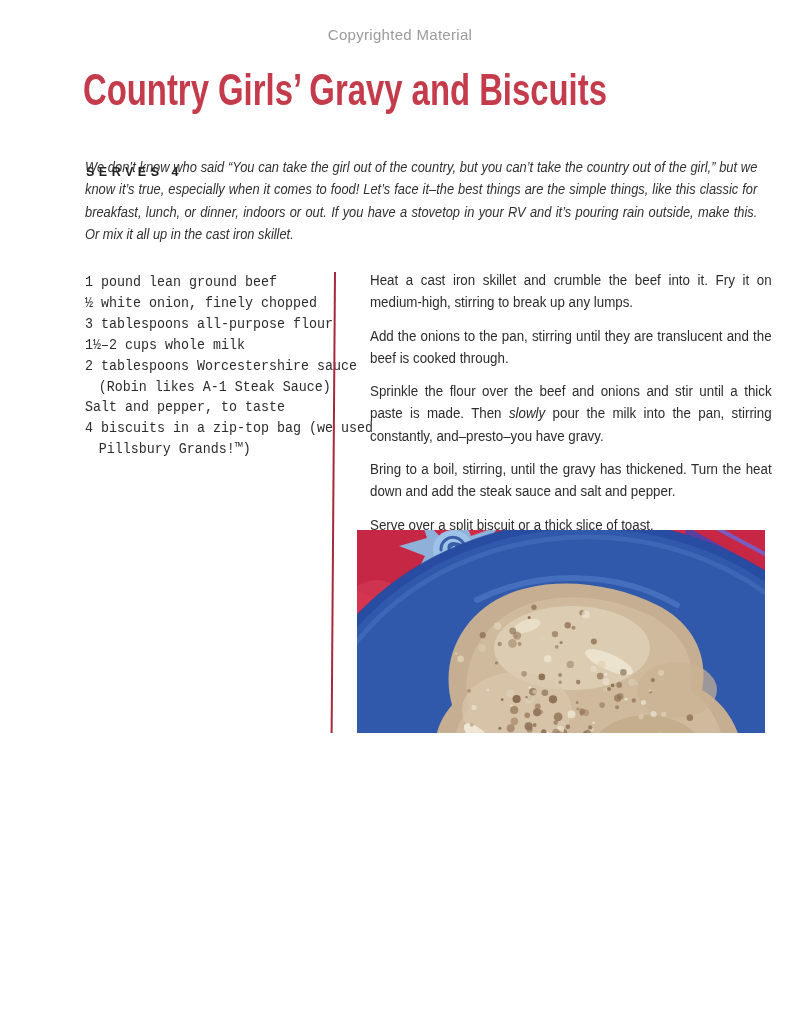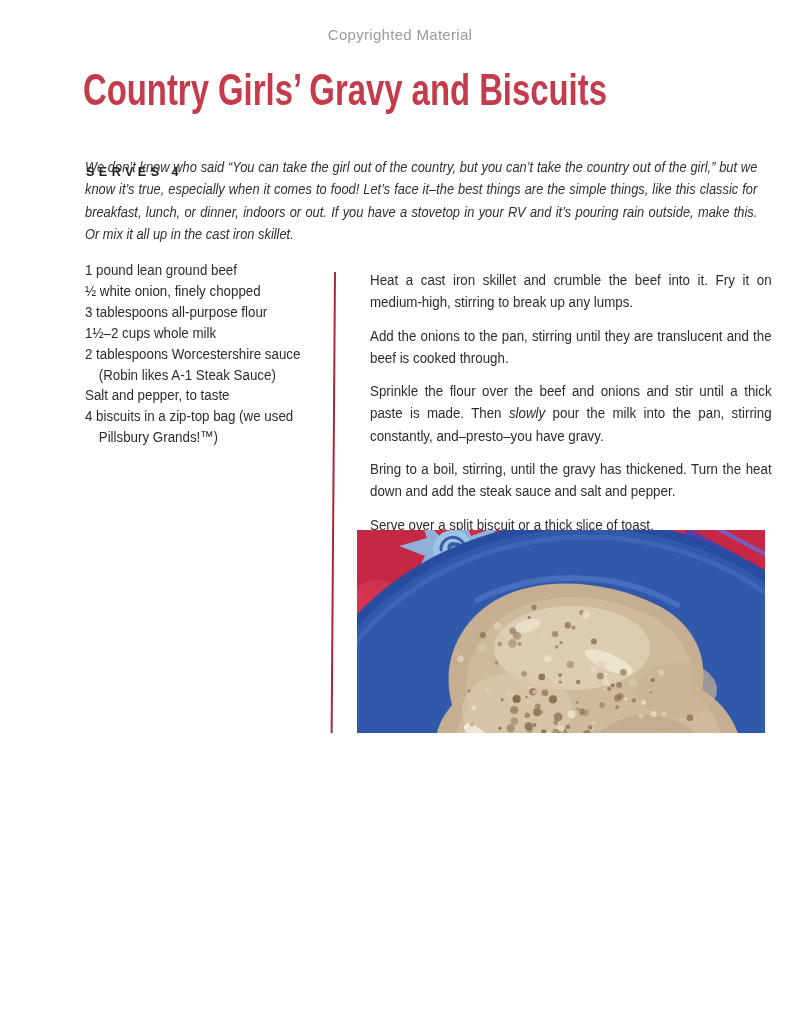--- a/index.html
+++ b/index.html
@@ -48,21 +48,21 @@
   }
   .intro-wrap{position:absolute;left:85px;top:156px;width:672px;}
   .intro{
     width:810px;
     transform:scaleX(.83);transform-origin:left top;
     font-style:italic;
     font-size:15.5px;line-height:22.4px;
     text-align:justify;
     color:#303030;
   }
-  .ingredients-wrap{position:absolute;left:85px;top:260px;}
+  .ingredients-wrap{position:absolute;left:85px;top:272px;font-family:Liberation Mono, monospace;}
   .ingredients{
     transform:scaleX(.86);transform-origin:left top;
     font-size:15.5px;line-height:20.9px;
   }
   .ing-line{white-space:nowrap;}
   .ing-line.indent{padding-left:16px;}
   .divider{
     position:absolute;left:334px;top:272px;
     width:2px;height:685px;
     background:var(--divider-red);

